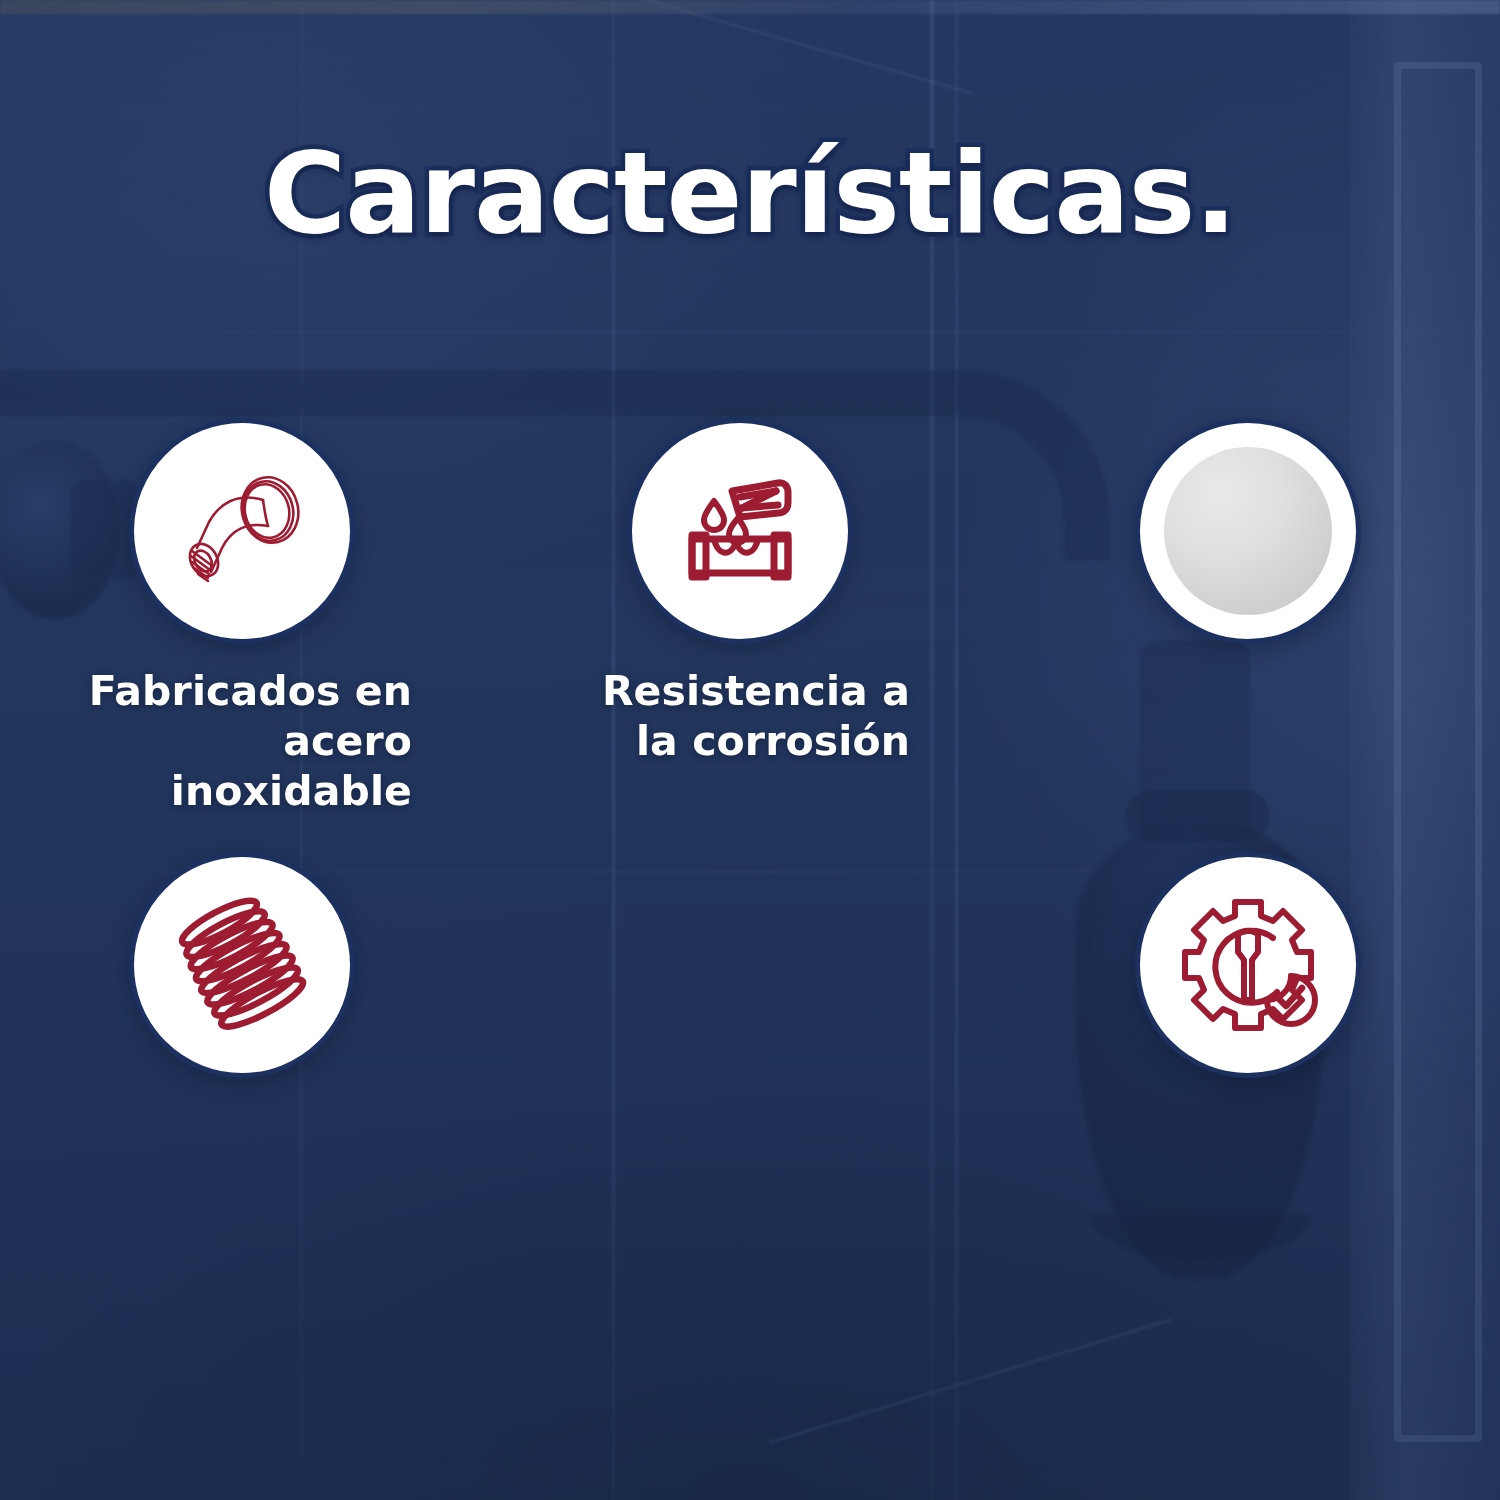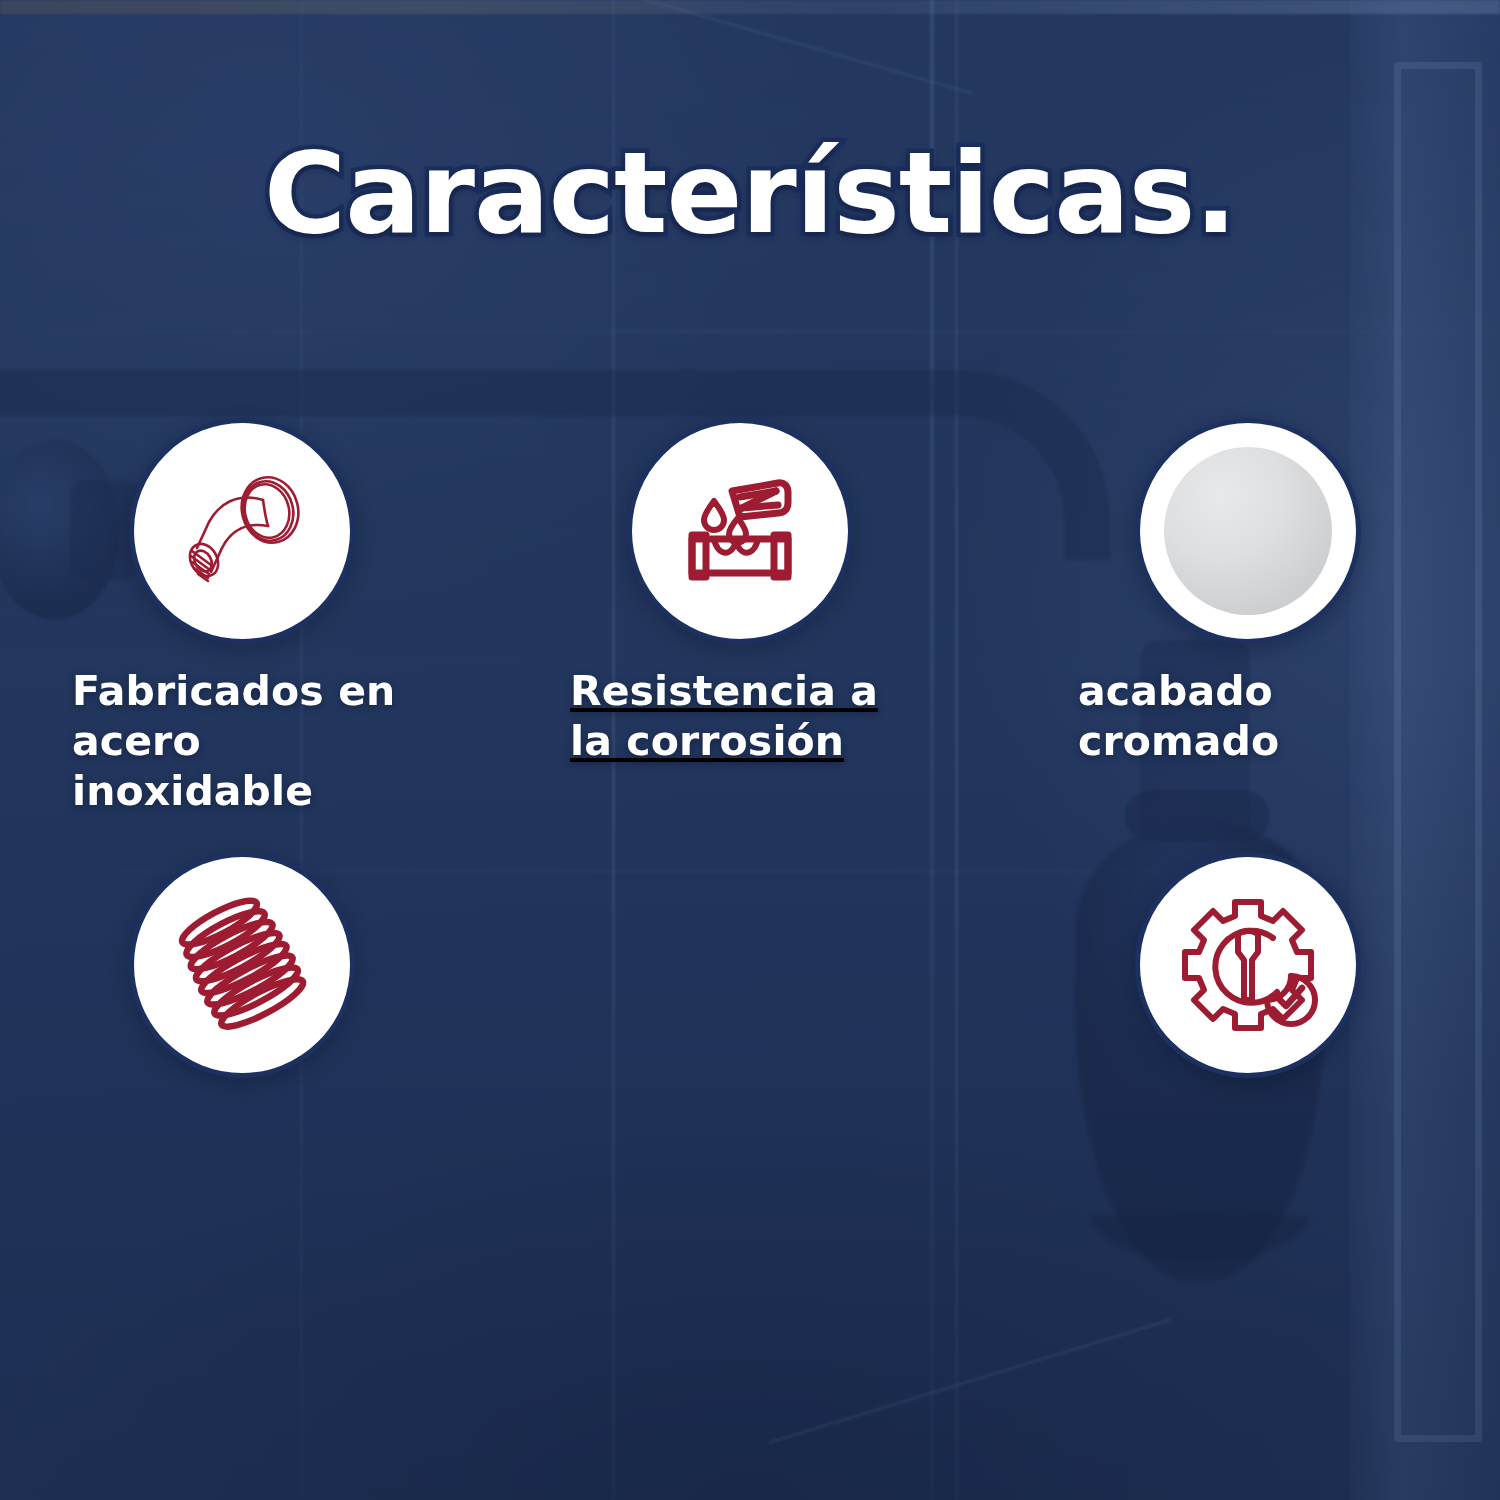--- a/index.html
+++ b/index.html
@@ -141,21 +141,21 @@
   .grid {
     position:absolute;
     top:418px; left:0; right:0;
   }
 
   .row { position:relative; height:0; }
 
   .feature {
     position:absolute;
     width:340px;
-    text-align:left;
+    text-align:right;
   }
 
   .badge {
     width:226px; height:226px;
     margin:0 auto;
     border-radius:50%;
     background:#ffffff;
     border:5px solid #1c3160;
     box-shadow:0 6px 20px rgba(8,16,36,.30);
     display:flex; align-items:center; justify-content:center;
@@ -242,21 +242,21 @@
                 <path d="M25 106 L42 118"></path>
                 <path d="M27 112 L41 122"></path>
                 <path d="M31 118 L41 125"></path>
               </g>
             </svg>
           </div>
           <div class="caption">Fabricados en
 acero inoxidable</div>
         </div>
 
-        <div class="feature" style="left:570px; top:0;text-decoration:underline;">
+        <div class="feature" style="left:570px; top:0;">
           <div class="badge">
             <svg width="140" height="140" viewBox="0 0 140 140">
               <g fill="none" stroke="#9e1c32" stroke-width="7" stroke-linecap="round" stroke-linejoin="round">
 
                 <path d="M62 30 L108 22 C114 21 118 25 118 31 L118 42 C118 48 114 52 108 52 L70 56 Z"></path>
                 <path d="M70 36 L106 30"></path>
                 <path d="M106 30 L72 47"></path>
                 <path d="M72 47 L108 44"></path>
 
                 <path d="M22 78 L118 78 L118 112 L22 112 Z"></path>
@@ -274,22 +274,20 @@
             </svg>
           </div>
           <div class="caption">Resistencia a
 la corrosión</div>
         </div>
 
         <div class="feature" style="left:1078px; top:0;">
           <div class="badge chrome">
             <div class="chrome-disc"></div>
           </div>
-          <div class="caption">acabado
-cromado</div>
         </div>
 
       </div>
 
       <div class="row">
 
         <div class="feature" style="left:72px; top:434px;">
           <div class="badge">
             <svg width="152" height="152" viewBox="0 0 152 152">
               <g fill="none" stroke="#9e1c32" stroke-width="6.5" stroke-linecap="round">

